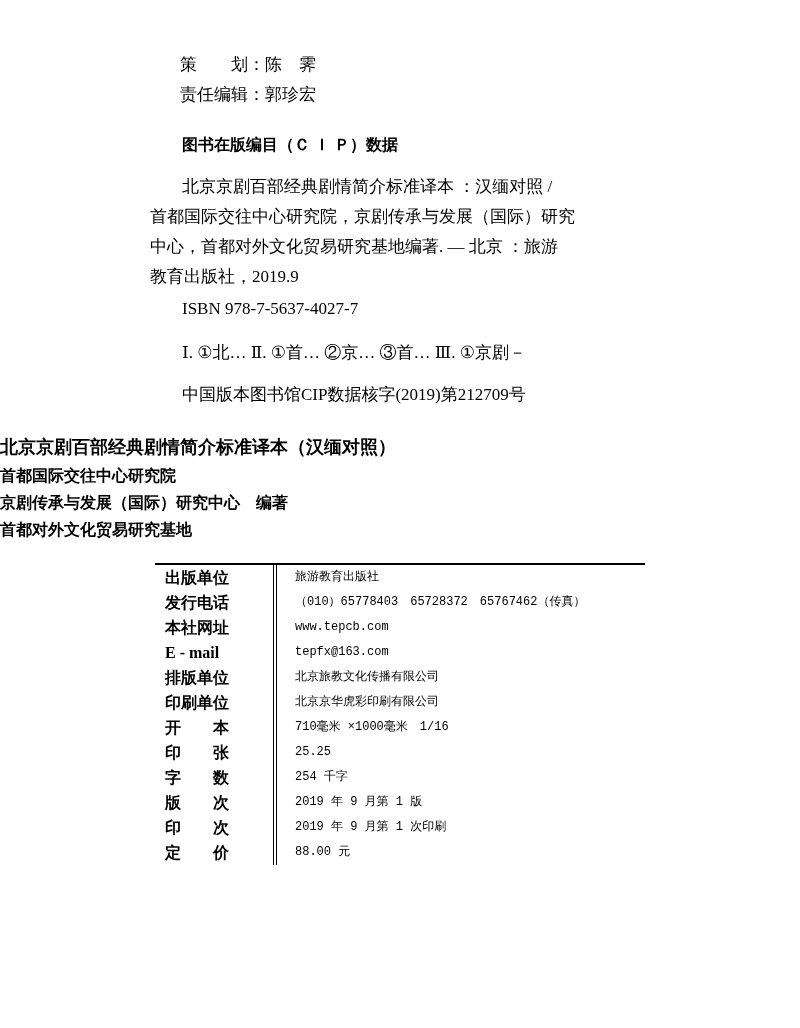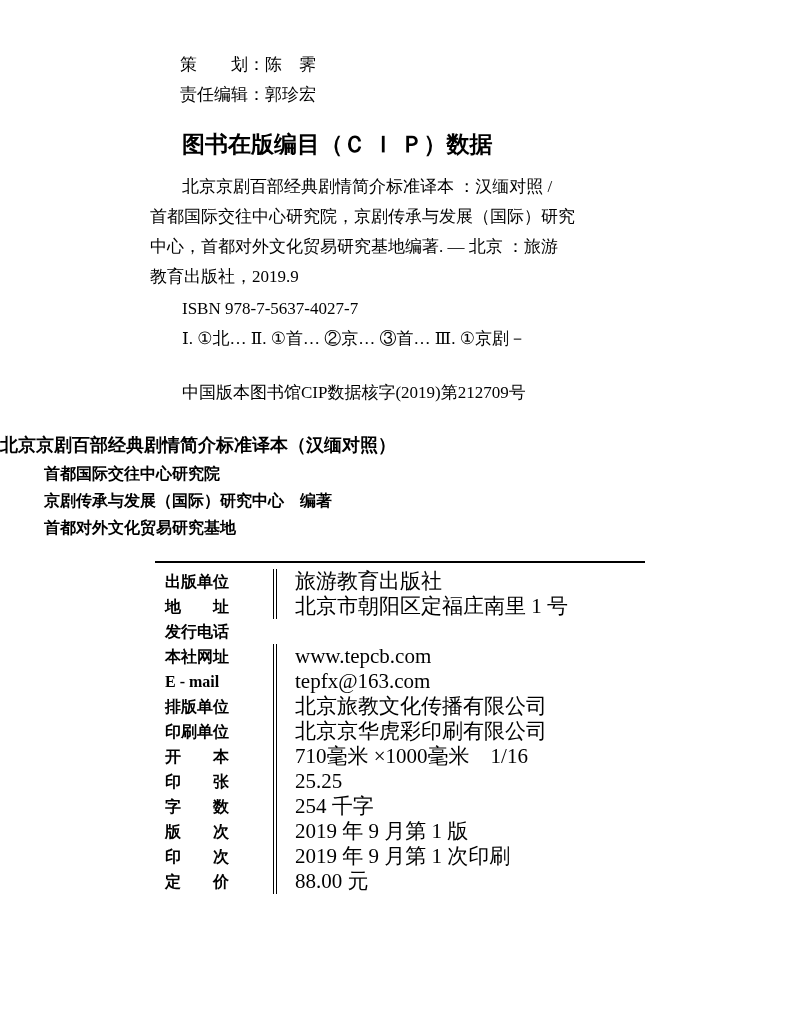--- a/index.html
+++ b/index.html
@@ -23,82 +23,82 @@
     font-size: 17px;
   }
   .credit-line {
     line-height: 30px;
     margin-left: 30px;
   }
   .cip-heading {
     font-weight: bold;
     line-height: 30px;
     margin: 20px 0 12px 32px;
-    font-size: 23px;
+    font-size: 16px;
   }
   .cip-paragraph .line,
   .class-lines .line {
     line-height: 30px;
   }
   .cip-paragraph .line:first-child,
   .class-lines .line:first-child {
     text-indent: 32px;
   }
   .isbn-line {
     line-height: 30px;
     margin: 2px 0 0 32px;
   }
   .class-lines {
+    margin-top: 14px;
   }
   .cip-record {
     line-height: 30px;
-    margin: 24px 0 0 32px;
+    margin: 12px 0 0 32px;
   }
   
   .title-block {
     margin-top: 22px;
     width: 800px;
     text-align: left;
   }
   .book-title {
     font-size: 18px;
     font-weight: bold;
     line-height: 30px;
   }
   .title-sub {
     font-size: 16px;
     font-weight: bold;
     line-height: 27px;
-    padding-left: 44px;
   }
   
   .pub-table {
     margin: 20px 0 0 155px;
     width: 490px;
     border-top: 2px solid #000000;
-    padding-top: 6px;
   }
   .pub-row {
     display: flex;
     align-items: stretch;
   }
   .pub-label {
     width: 108px;
     padding-left: 10px;
     font-weight: bold;
     font-size: 16px;
     line-height: 25px;
     flex-shrink: 0;
   }
   .pub-value {
     border-left: 4px double #000000;
     padding-left: 18px;
-    font-size: 21px;
+    font-size: 12px;
     line-height: 25px;
     flex: 1;
+    font-family: Liberation Mono, monospace;
   }
   
   .footer-note {
     margin: 8px 0 0 155px;
     width: 490px;
     text-align: center;
     font-size: 16px;
     line-height: 26px;
   }
 </style>
@@ -140,25 +140,22 @@
         <div class="title-sub">首都对外文化贸易研究基地</div>
       </div>
   </div>
 
   <div class="pub-table">
       <div class="pub-row">
         <span class="pub-label">出版单位</span>
         <span class="pub-value">旅游教育出版社</span>
       </div>
       <div class="pub-row">
-        <span class="pub-label">地　　址</span>
-        <span class="pub-value">北京市朝阳区定福庄南里 1 号</span>
-      </div>
-      <div class="pub-row">
         <span class="pub-label">发行电话</span>
+        <span class="pub-value">（010）65778403　65728372　65767462（传真）</span>
       </div>
       <div class="pub-row">
         <span class="pub-label">本社网址</span>
         <span class="pub-value">www.tepcb.com</span>
       </div>
       <div class="pub-row">
         <span class="pub-label">E - mail</span>
         <span class="pub-value">tepfx@163.com</span>
       </div>
       <div class="pub-row">

